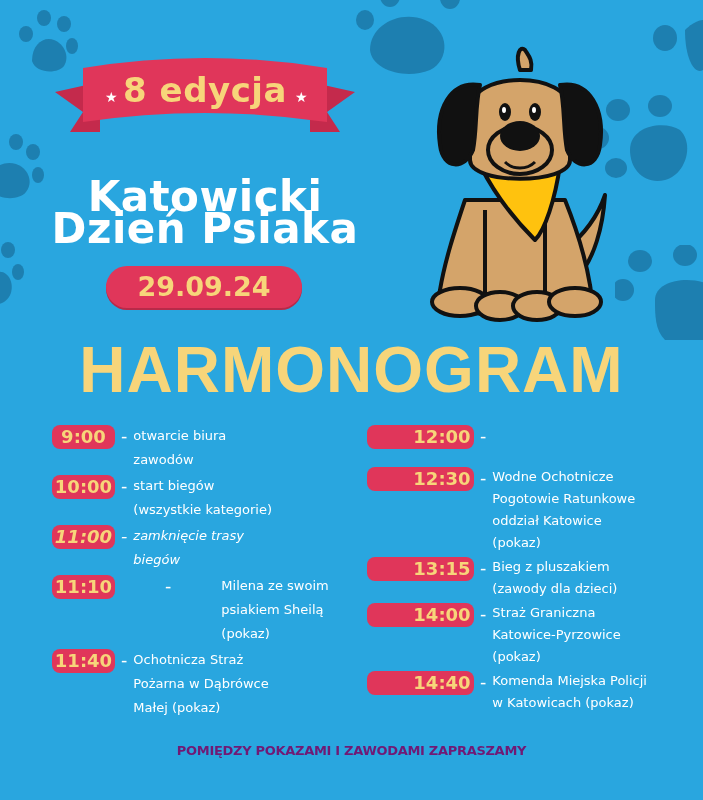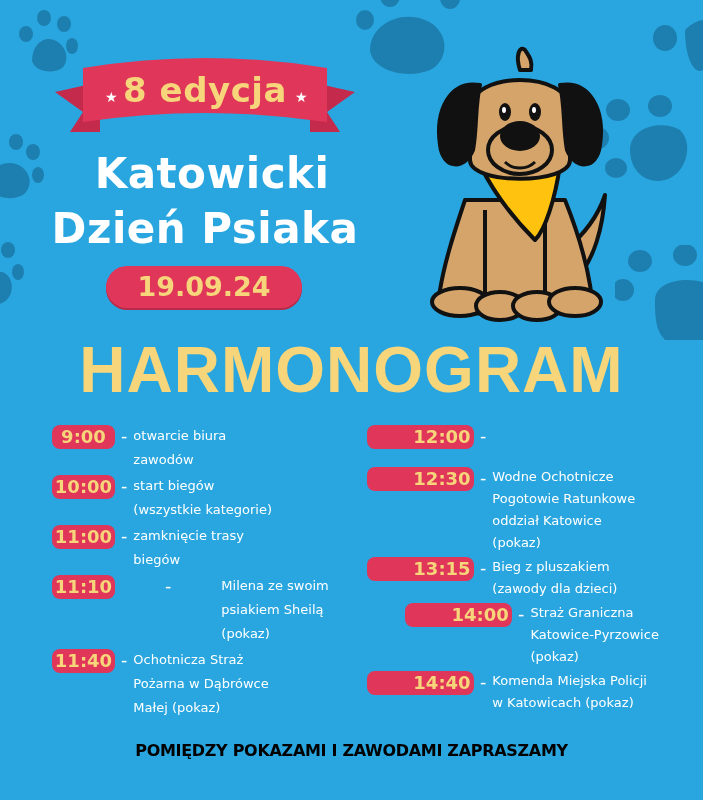--- a/index.html
+++ b/index.html
@@ -13,21 +13,21 @@
   .harmono{position:absolute;left:0;top:330px;width:703px;text-align:center;color:#f7d57a;font-family:"Liberation Sans",sans-serif;font-weight:bold;font-size:64px;letter-spacing:1px;line-height:80px;}
   .col{position:absolute;top:424px;}
   .col.left{left:52px;width:310px;}
   .col.right{left:367px;width:330px;}
   .item{display:flex;align-items:flex-start;margin-bottom:2px;}
   .time{flex:0 0 auto;background:#e0365a;color:#f7d57a;font-weight:bold;font-family:"DejaVu Sans",sans-serif;font-size:18px;height:24px;line-height:24px;border-radius:8px;text-align:center;margin-top:1px;}
   .col.left .time{width:63px;}
   .col.right .time{width:64px;padding-left:43px;}
   .desc{color:#fff;font-family:"DejaVu Sans",sans-serif;font-size:13px;line-height:24px;padding-left:6px;white-space:pre-line;}
   .dash{flex:0 0 auto;color:#fff;font-size:17.5px;line-height:24px;padding-left:6px;}
-  .footer{position:absolute;left:0;top:740px;width:703px;text-align:center;color:#000000;font-family:"DejaVu Sans",sans-serif;font-weight:bold;font-size:16px;line-height:22px;letter-spacing:-0.3px;}
+  .footer{position:absolute;left:0;top:740px;width:703px;text-align:center;color:#701a75;font-family:"DejaVu Sans",sans-serif;font-weight:bold;font-size:13px;line-height:22px;letter-spacing:-0.3px;}
   .dog{position:absolute;left:425px;top:30px;}
 </style>
 </head>
 <body>
 
 <div class="paw" style="left:14px;top:6px;">
   <svg width="70" height="70" viewBox="0 0 70 70">
       <g fill="#1d7fb0">
         <ellipse cx="30" cy="12" rx="7" ry="8"></ellipse>
         <ellipse cx="50" cy="18" rx="7" ry="8"></ellipse>
@@ -100,24 +100,24 @@
   <svg width="300" height="84" viewBox="0 0 300 84">
     <polygon points="0,40 45,30 45,80 15,80 28,60" fill="#c42a4c"></polygon>
     <polygon points="300,40 255,30 255,80 285,80 272,60" fill="#c42a4c"></polygon>
     <path d="M28 16 Q150 -4 272 16 L272 70 Q150 52 28 70 Z" fill="#e0365a"></path>
     <text x="50" y="50" font-size="14" fill="#ffffff" font-family="DejaVu Sans, sans-serif">★</text>
     <text x="240" y="50" font-size="14" fill="#ffffff" font-family="DejaVu Sans, sans-serif">★</text>
   </svg>
 </div>
 <div class="ribbon-text">8 edycja</div>
 
-<div class="title" style="top:151px;padding-left:7px;">Katowicki</div>
+<div class="title" style="top:174px;">Katowicki</div>
 <div class="title" style="top:206px;">Dzień Psiaka</div>
 
-<div class="date-pill">19.09.24</div>
+<div class="date-pill">29.09.24</div>
 
 <div class="dog">
   <svg width="190" height="295" viewBox="0 0 190 295">
     <g stroke="#111" stroke-width="4" stroke-linejoin="round">
 
       <path d="M140 220 C165 200 175 180 180 165 C178 195 170 230 150 250 Z" fill="#d4a46a"></path>
 
       <path d="M40 170 C30 200 20 230 15 260 C10 280 40 285 95 285 C150 285 170 280 165 255 C160 225 150 195 140 170 Z" fill="#d4a46a"></path>
 
       <path d="M60 180 L60 275" fill="none"></path>
@@ -156,21 +156,21 @@
     <div class="dash">-</div>
     <div class="desc">otwarcie biura
 zawodów</div>
   </div>
   <div class="item" style="height:48px;">
     <div class="time">10:00</div>
     <div class="dash">-</div>
     <div class="desc">start biegów
 (wszystkie kategorie)</div>
   </div>
-  <div class="item" style="height:48px;">
+  <div class="item" style="height:48px;font-style:italic;">
     <div class="time">11:00</div>
     <div class="dash">-</div>
     <div class="desc">zamknięcie trasy
 biegów</div>
   </div>
   <div class="item" style="height:72px;gap:44px;">
     <div class="time">11:10</div>
     <div class="dash">-</div>
     <div class="desc">Milena ze swoim
 psiakiem Sheilą
@@ -197,21 +197,21 @@
 Pogotowie Ratunkowe
 oddział Katowice
 (pokaz)</div>
   </div>
   <div class="item" style="height:44px;">
     <div class="time">13:15</div>
     <div class="dash">-</div>
     <div class="desc" style="line-height:22px;">Bieg z pluszakiem
 (zawody dla dzieci)</div>
   </div>
-  <div class="item" style="height:66px;justify-content:center;">
+  <div class="item" style="height:66px;">
     <div class="time">14:00</div>
     <div class="dash">-</div>
     <div class="desc" style="line-height:22px;">Straż Graniczna
 Katowice-Pyrzowice
 (pokaz)</div>
   </div>
   <div class="item" style="height:44px;">
     <div class="time">14:40</div>
     <div class="dash">-</div>
     <div class="desc" style="line-height:22px;">Komenda Miejska Policji

